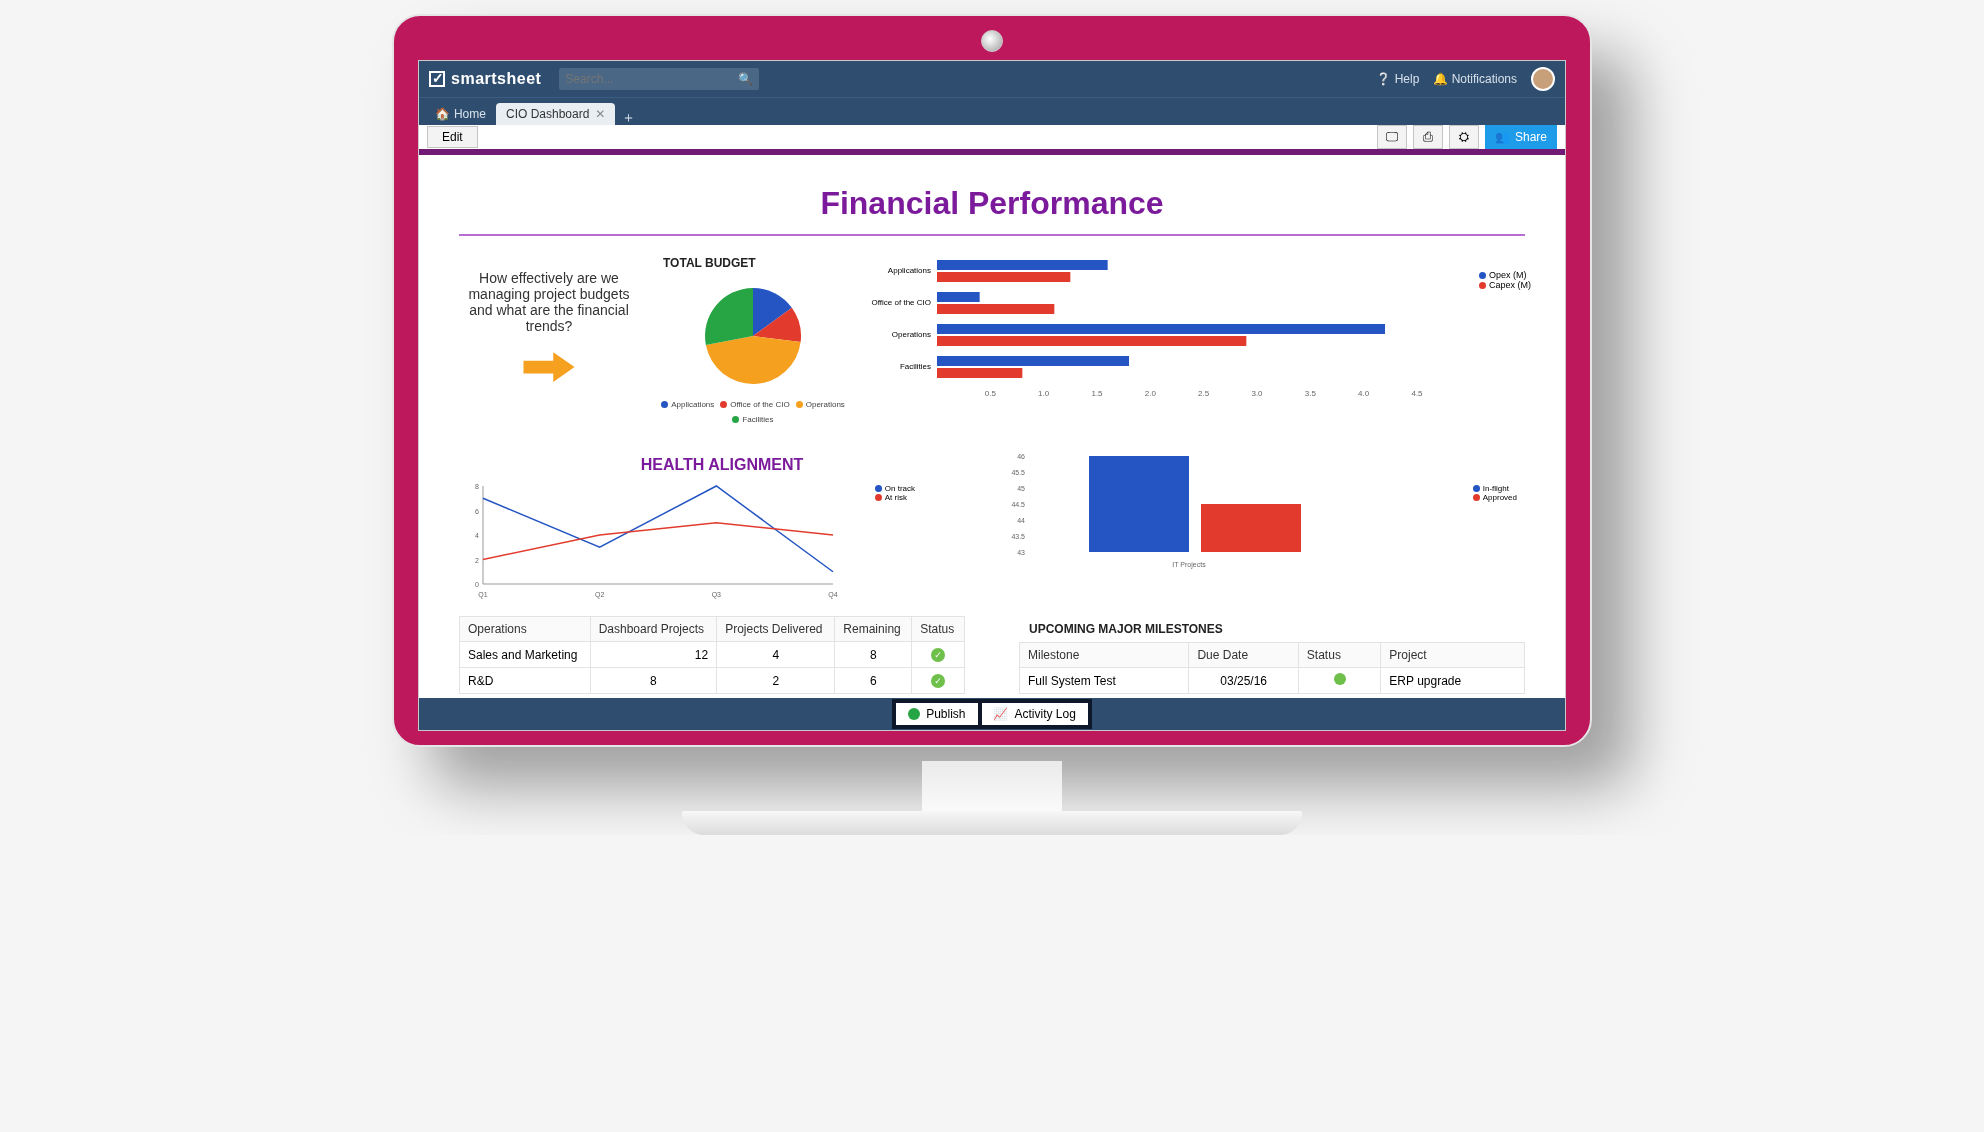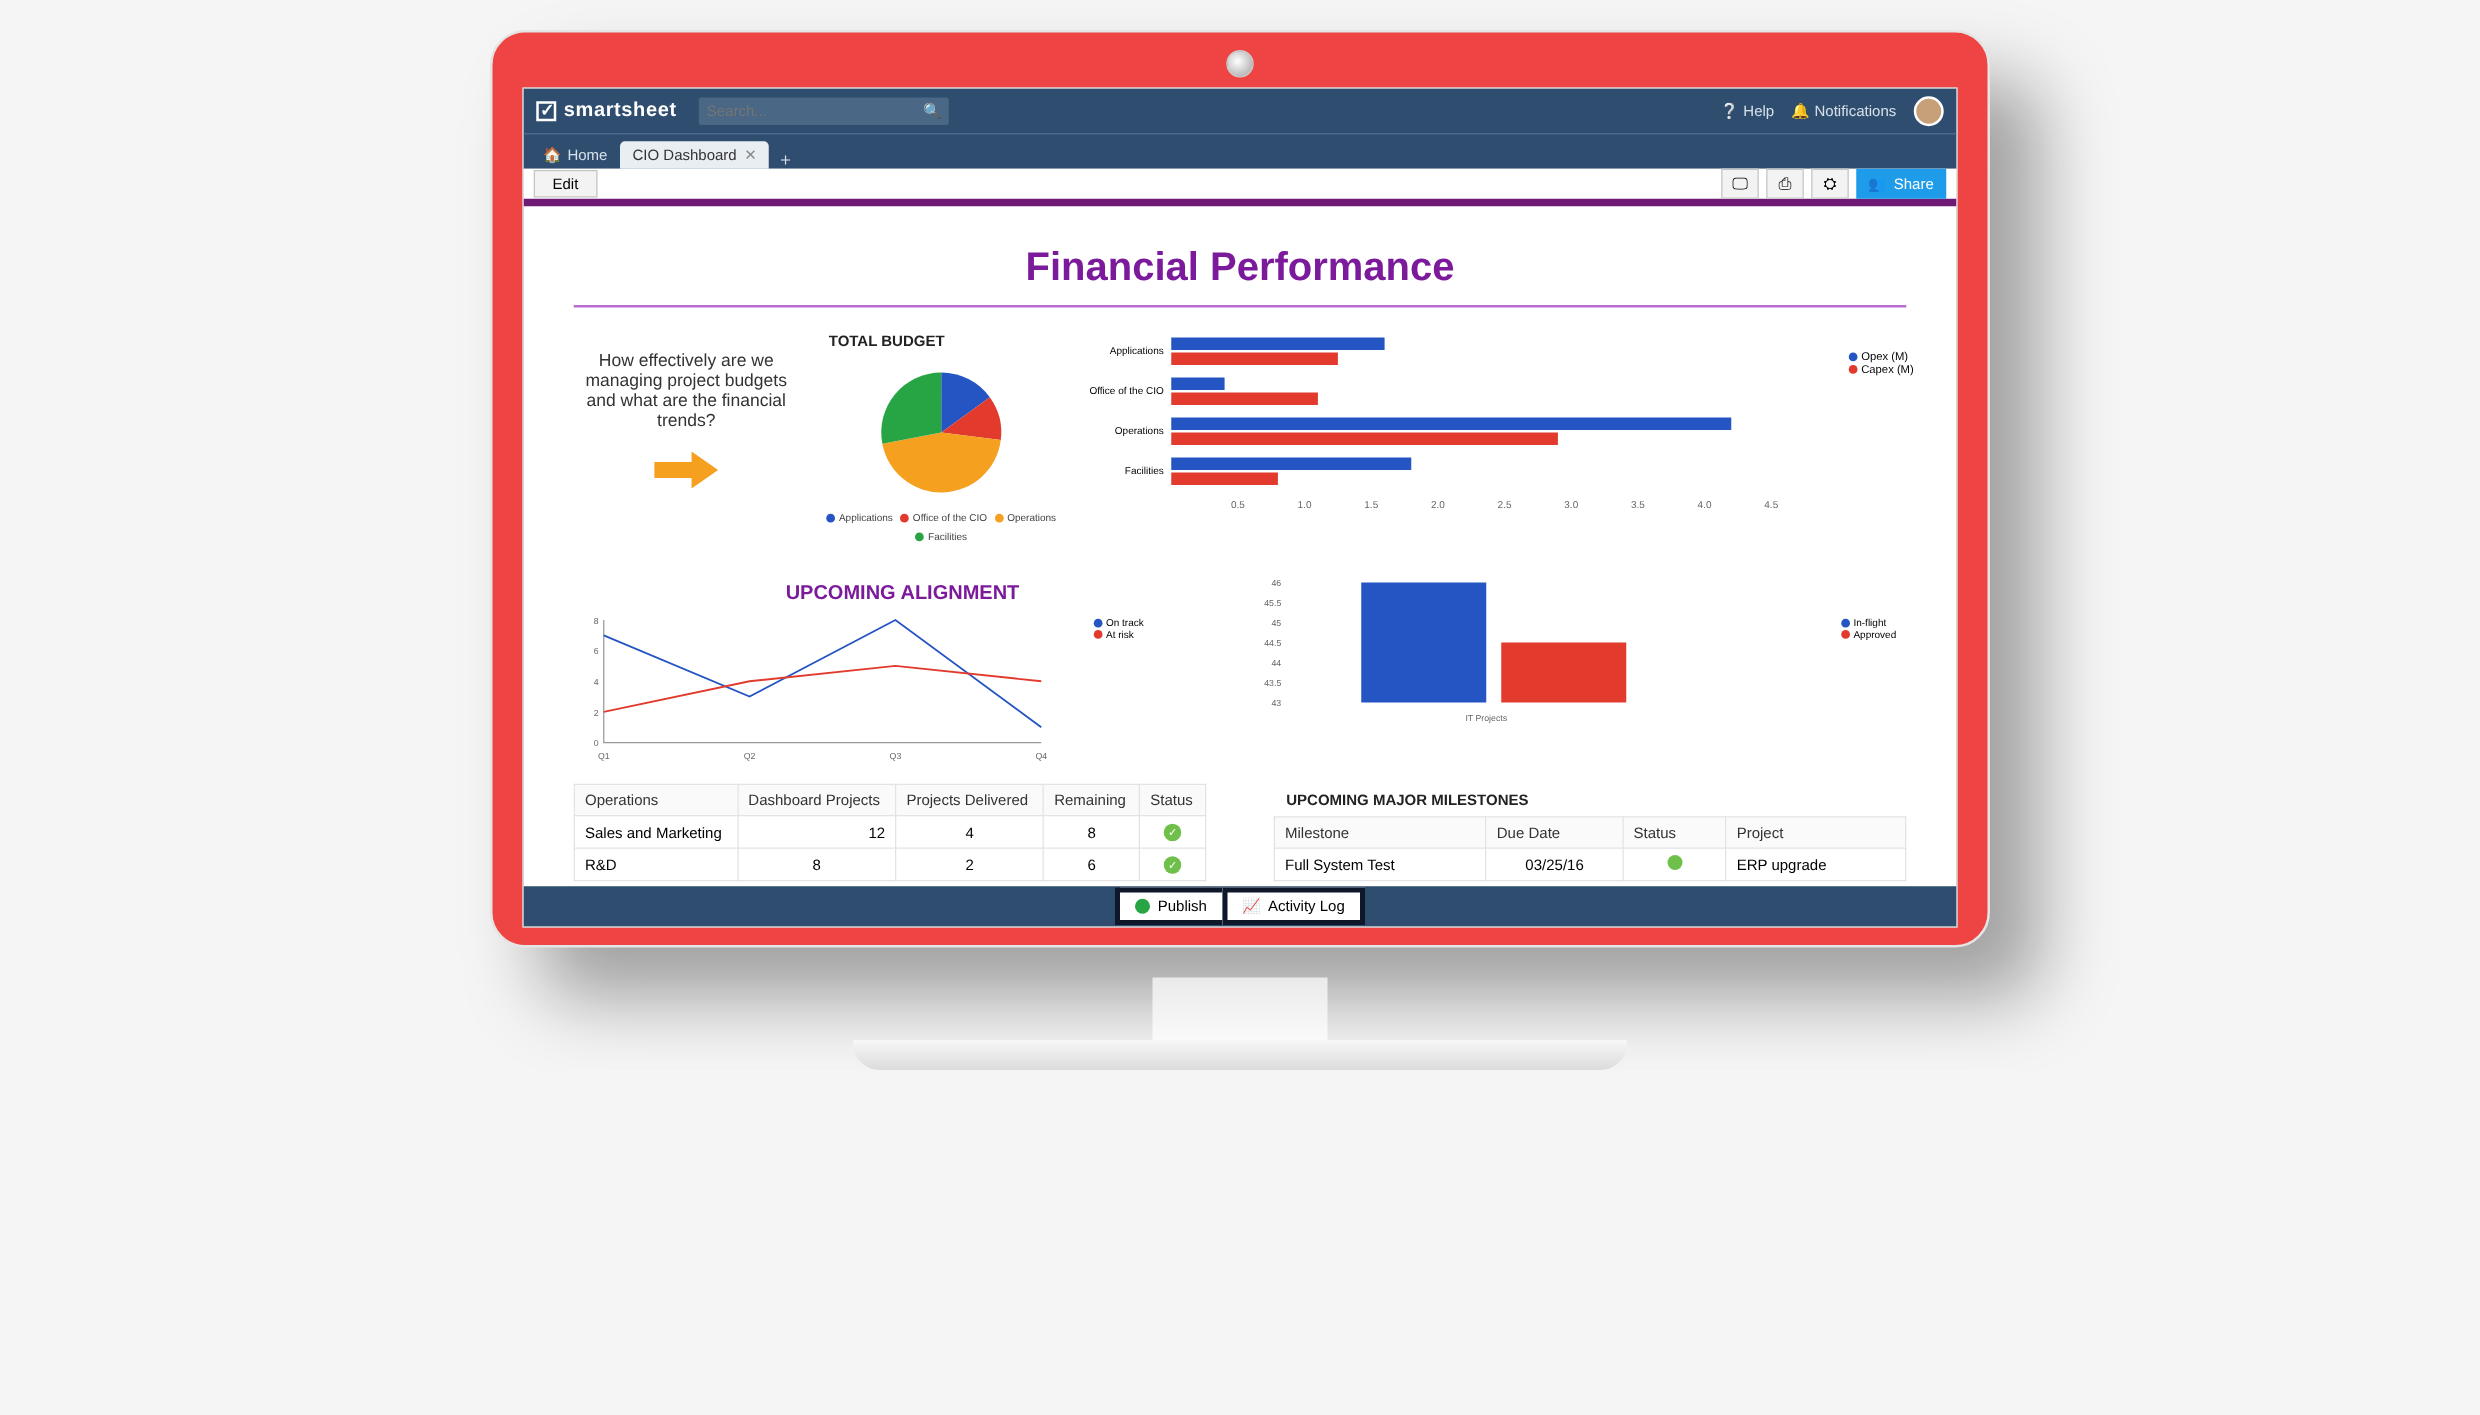--- a/index.html
+++ b/index.html
@@ -1,18 +1,18 @@
 <!DOCTYPE html>
 <html><head>
 <meta charset="utf-8">
 <style>
   * { box-sizing: border-box; margin: 0; padding: 0; font-family: Arial, Helvetica, sans-serif; }
   body { background: #f5f5f5; }
   .monitor {
-    width: 1200px; margin: 24px auto; background: #ef4444; border-radius: 28px;
+    width: 1200px; margin: 14px auto; background: #be185d; border-radius: 28px;
     padding: 28px 24px 14px 24px; box-shadow: 40px 40px 60px rgba(0,0,0,.35);
     border: 2px solid #e5e5e5;
   }
   .cam { width: 22px; height: 22px; border-radius: 50%; background: radial-gradient(circle at 40% 40%, #fff, #bbb 70%); margin: -14px auto 8px auto; border:1px solid #ccc; }
   .screen { border: 1px solid #c9c9c9; background:#fff; }
 
   .topbar { background:#2F4E6F; color:#fff; display:flex; align-items:center; height:36px; padding:0 10px; font-size:13px; }
   .brand { display:flex; align-items:center; gap:6px; font-weight:600; font-size:16px; letter-spacing:.5px; }
   .brand .check { width:16px;height:16px;border:2px solid #fff;position:relative;}
   .brand .check:after{content:"✓";position:absolute;left:1px;top:-3px;font-size:14px;}
@@ -170,21 +170,21 @@
           </div>
           <div style="position:absolute;top:20px;right:-6px;font-size:9px;" id="hbar-legend">
               <div><span class="dot" style="background:#2455c3"></span>Opex (M)</div>
               <div><span class="dot" style="background:#e23b2e"></span>Capex (M)</div>
             </div>
         </div>
       </div>
 
       <div class="row" style="margin-top:26px;">
         <div style="flex:1;position:relative;">
-          <div class="panel-title-purple">UPCOMING ALIGNMENT</div>
+          <div class="panel-title-purple">HEALTH ALIGNMENT</div>
           <svg id="line" width="420" height="120">
               <text x="20" y="107" text-anchor="end" font-size="7" fill="#666">0</text>
               <text x="20" y="82.5" text-anchor="end" font-size="7" fill="#666">2</text>
               <text x="20" y="58" text-anchor="end" font-size="7" fill="#666">4</text>
               <text x="20" y="33.5" text-anchor="end" font-size="7" fill="#666">6</text>
               <text x="20" y="9" text-anchor="end" font-size="7" fill="#666">8</text>
               <path d="M24 6 V104 H374" stroke="#999" fill="none"></path>
               <polyline points="24,18.25 140.66666666666666,67.25 257.3333333333333,6 374,91.75" fill="none" stroke="#2455c3" stroke-width="1.5"></polyline>
               <polyline points="24,79.5 140.66666666666666,55 257.3333333333333,42.75 374,55" fill="none" stroke="#e23b2e" stroke-width="1.5"></polyline>
               <text x="24" y="117" text-anchor="middle" font-size="7" fill="#666">Q1</text>

